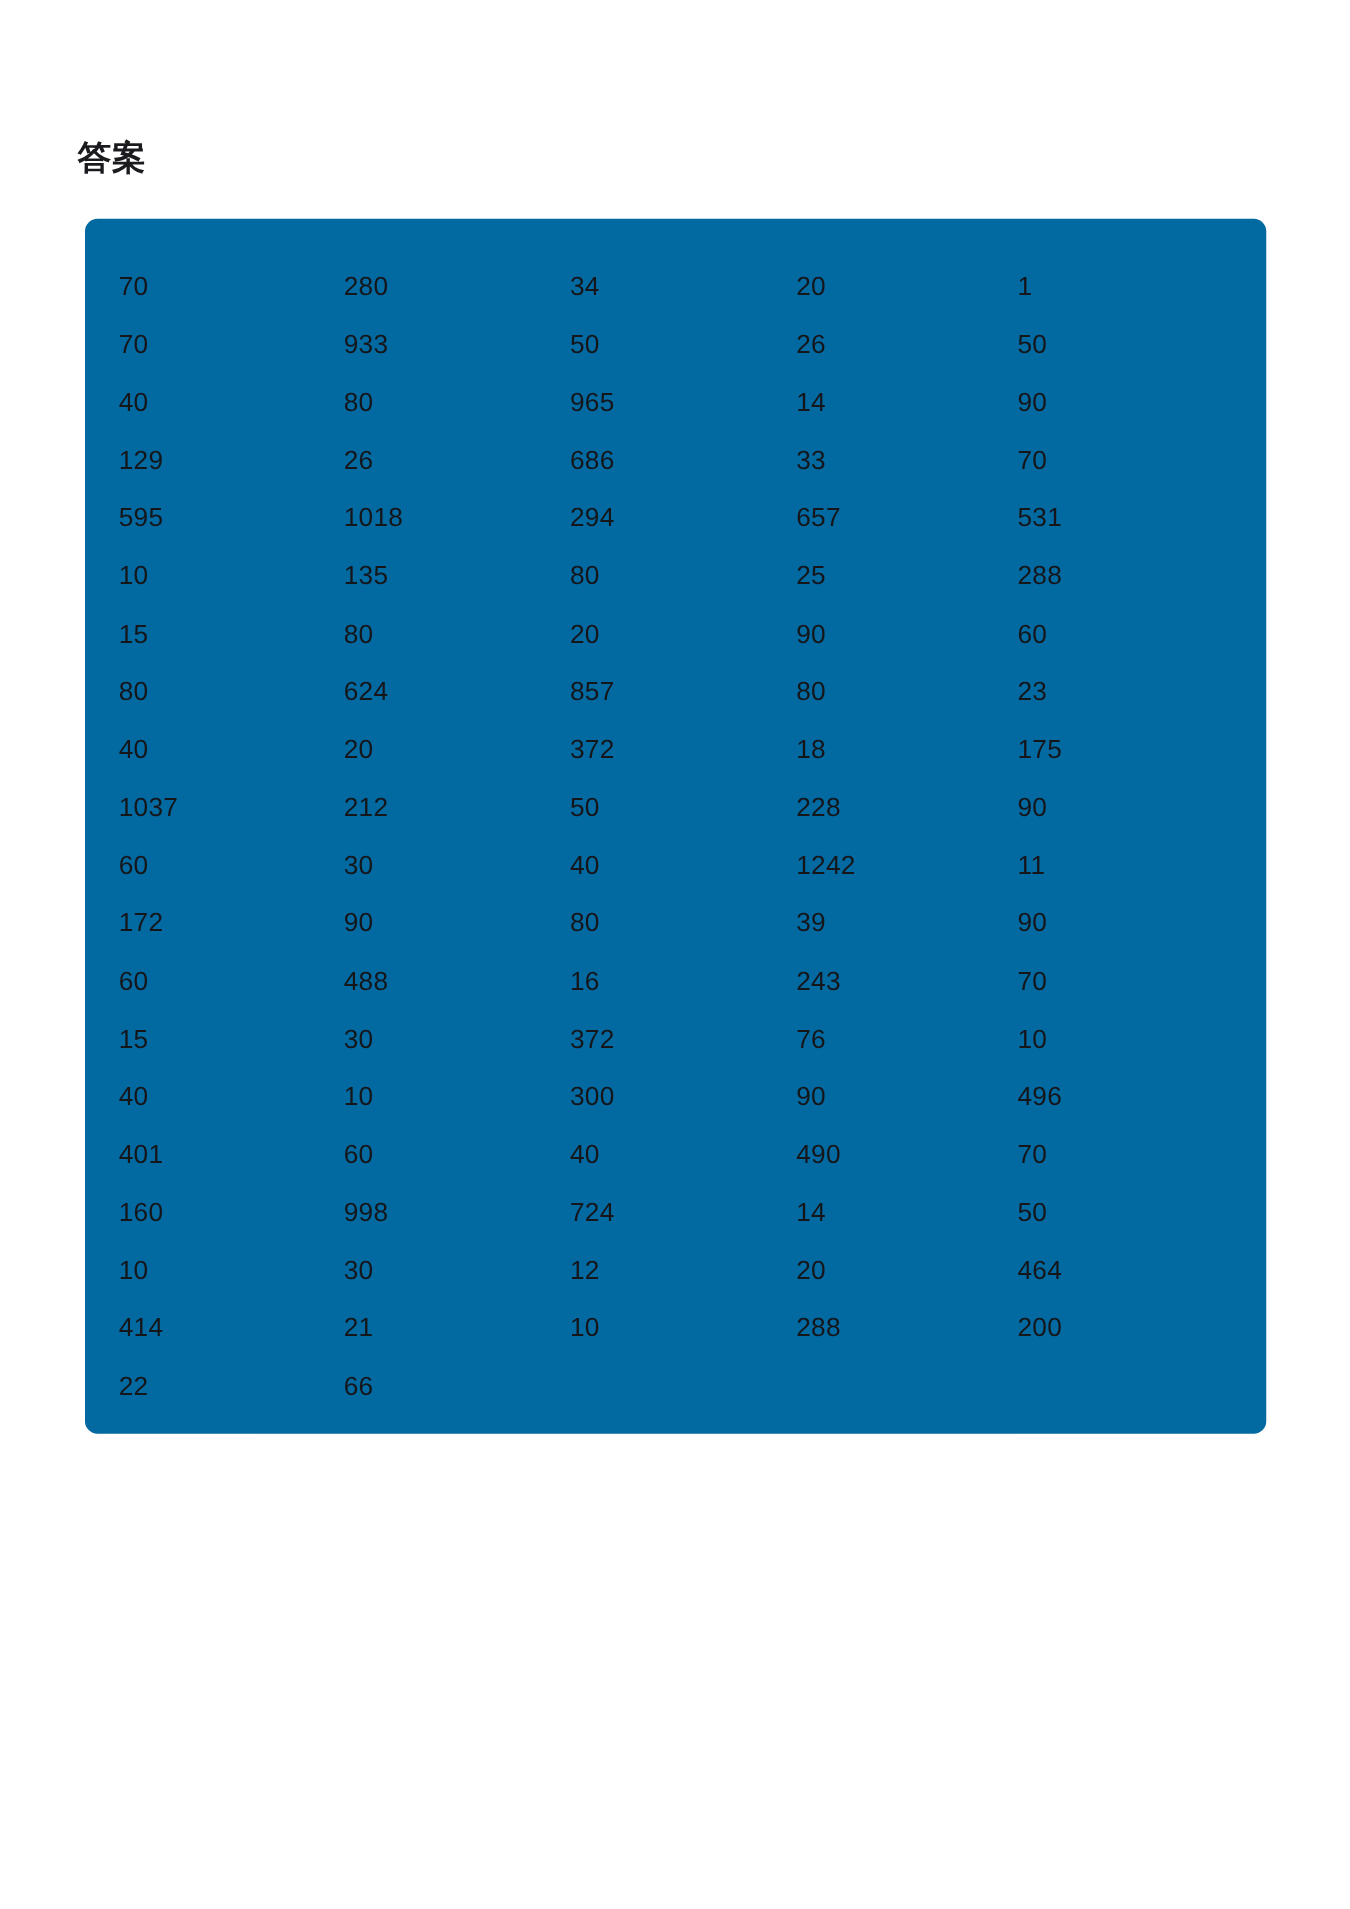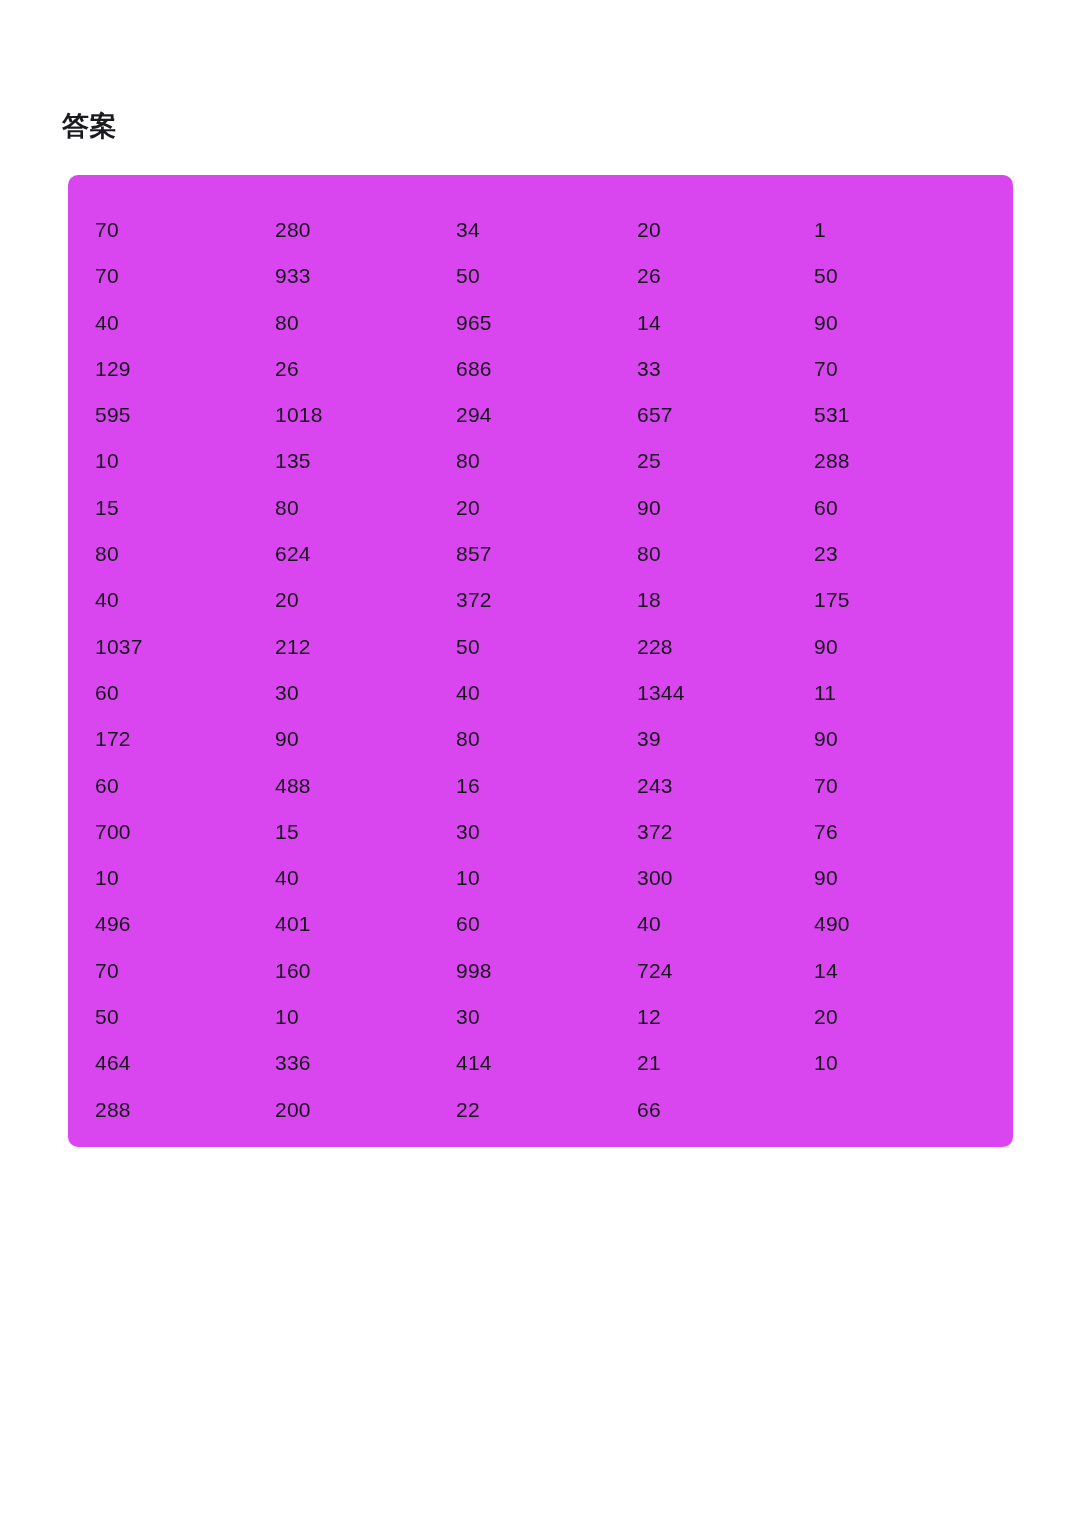--- a/index.html
+++ b/index.html
@@ -33,21 +33,21 @@
     letter-spacing: 0.5px;
     line-height: 1.2;
   }
 
   .answer-panel {
     position: absolute;
     left: 68px;
     top: 175px;
     width: 945px;
     height: 972px;
-    background: #d946ef;
+    background: #0369a1;
     border-radius: 10px;
     box-sizing: border-box;
   }
 
   .answer-grid {
     position: absolute;
     left: 0;
     top: 0;
     width: 945px;
     padding: 32px 0 0 0;
@@ -124,33 +124,32 @@
         <div class="answer-cell">18</div>
         <div class="answer-cell">175</div>
         <div class="answer-cell">1037</div>
         <div class="answer-cell">212</div>
         <div class="answer-cell">50</div>
         <div class="answer-cell">228</div>
         <div class="answer-cell">90</div>
         <div class="answer-cell">60</div>
         <div class="answer-cell">30</div>
         <div class="answer-cell">40</div>
-        <div class="answer-cell">1344</div>
+        <div class="answer-cell">1242</div>
         <div class="answer-cell">11</div>
         <div class="answer-cell">172</div>
         <div class="answer-cell">90</div>
         <div class="answer-cell">80</div>
         <div class="answer-cell">39</div>
         <div class="answer-cell">90</div>
         <div class="answer-cell">60</div>
         <div class="answer-cell">488</div>
         <div class="answer-cell">16</div>
         <div class="answer-cell">243</div>
         <div class="answer-cell">70</div>
-        <div class="answer-cell">700</div>
         <div class="answer-cell">15</div>
         <div class="answer-cell">30</div>
         <div class="answer-cell">372</div>
         <div class="answer-cell">76</div>
         <div class="answer-cell">10</div>
         <div class="answer-cell">40</div>
         <div class="answer-cell">10</div>
         <div class="answer-cell">300</div>
         <div class="answer-cell">90</div>
         <div class="answer-cell">496</div>
@@ -162,21 +161,20 @@
         <div class="answer-cell">160</div>
         <div class="answer-cell">998</div>
         <div class="answer-cell">724</div>
         <div class="answer-cell">14</div>
         <div class="answer-cell">50</div>
         <div class="answer-cell">10</div>
         <div class="answer-cell">30</div>
         <div class="answer-cell">12</div>
         <div class="answer-cell">20</div>
         <div class="answer-cell">464</div>
-        <div class="answer-cell">336</div>
         <div class="answer-cell">414</div>
         <div class="answer-cell">21</div>
         <div class="answer-cell">10</div>
         <div class="answer-cell">288</div>
         <div class="answer-cell">200</div>
         <div class="answer-cell">22</div>
         <div class="answer-cell">66</div>
       </div>
   </div>
 

